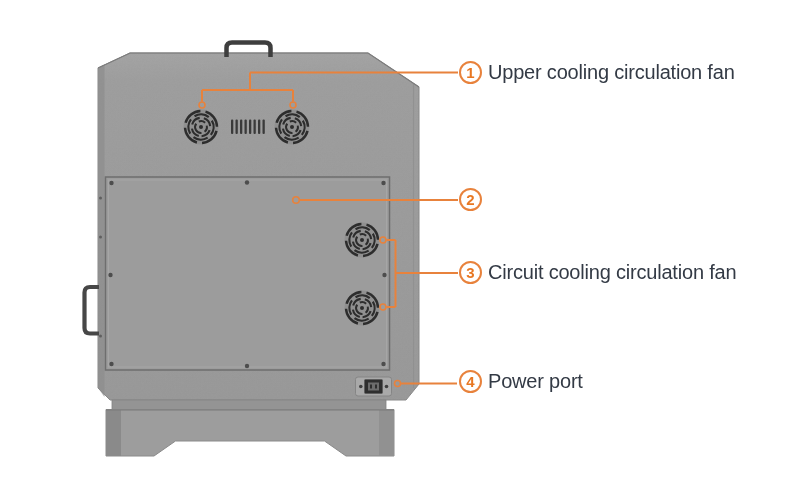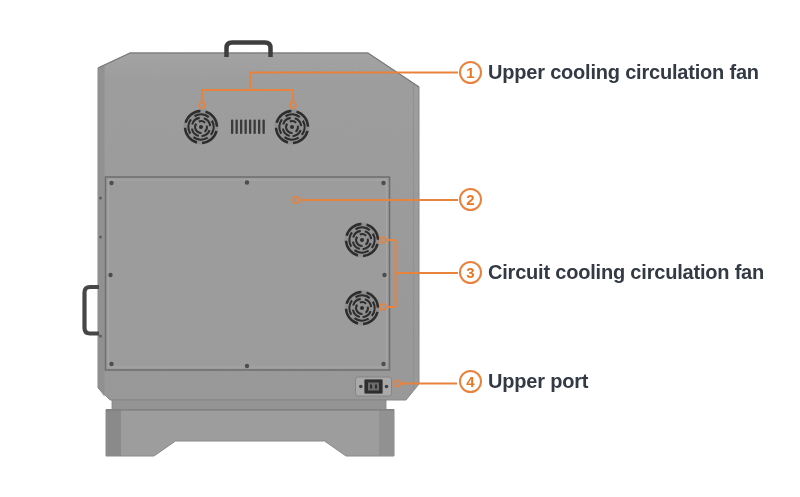--- a/index.html
+++ b/index.html
@@ -12,21 +12,21 @@
     position:absolute; left:459px; display:flex; align-items:center;
     white-space:nowrap;
   }
   .badge {
     width:23px; height:23px; box-sizing:border-box; flex:0 0 23px;
     border:2px solid #E8823C; border-radius:50%; background:#ffffff;
     color:#E87722; font-size:15px; font-weight:800; line-height:1;
     display:flex; align-items:center; justify-content:center;
   }
   .callout-text {
-    margin-left:6px; font-size:20px; font-weight:700; color:#333A45;
+    margin-left:6px; font-size:20px; font-weight:400; color:#333A45;
     letter-spacing:-0.2px; line-height:23px;text-align:right;
   }
 </style>
 </head>
 <body>
 
 <div class="stage">
 
   <svg class="machine-svg" width="800" height="497" viewBox="0 0 800 497">
     <defs>
@@ -154,16 +154,16 @@
   </div>
   <div class="callout" style="top:188px">
     <span class="badge">2</span>
   </div>
   <div class="callout" style="top:261px">
     <span class="badge">3</span>
     <span class="callout-text">Circuit cooling circulation fan</span>
   </div>
   <div class="callout" style="top:370px">
     <span class="badge">4</span>
-    <span class="callout-text">Upper port</span>
+    <span class="callout-text">Power port</span>
   </div>
 
 </div>
 
 </body></html>

